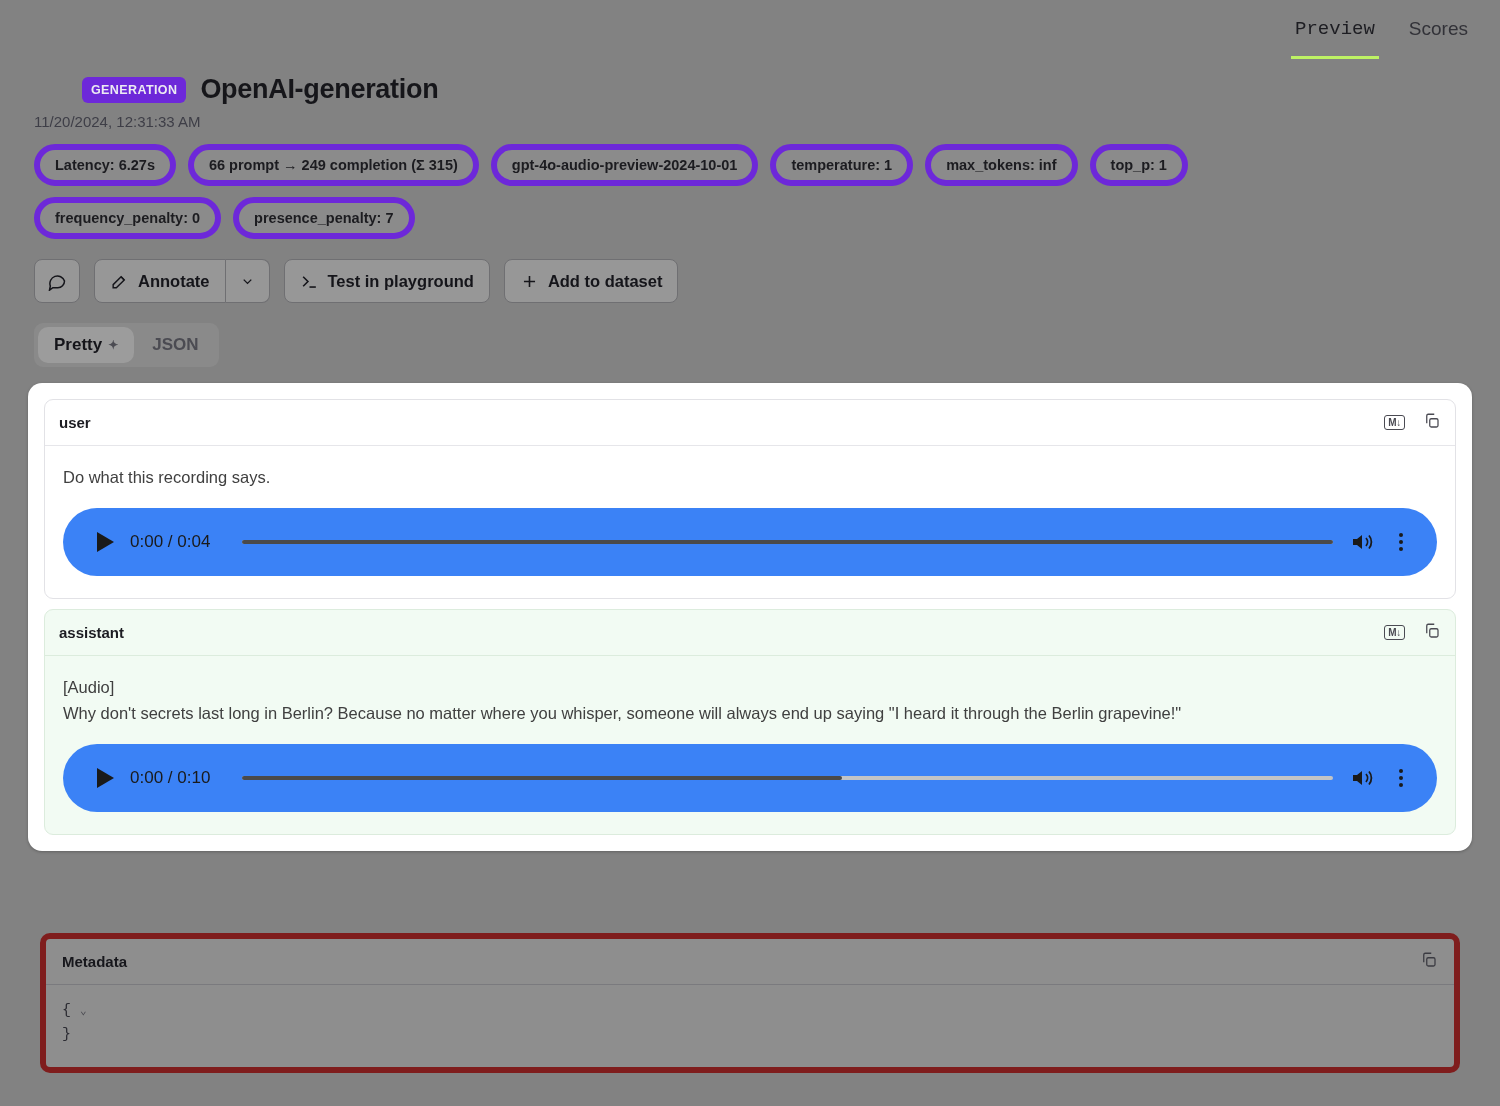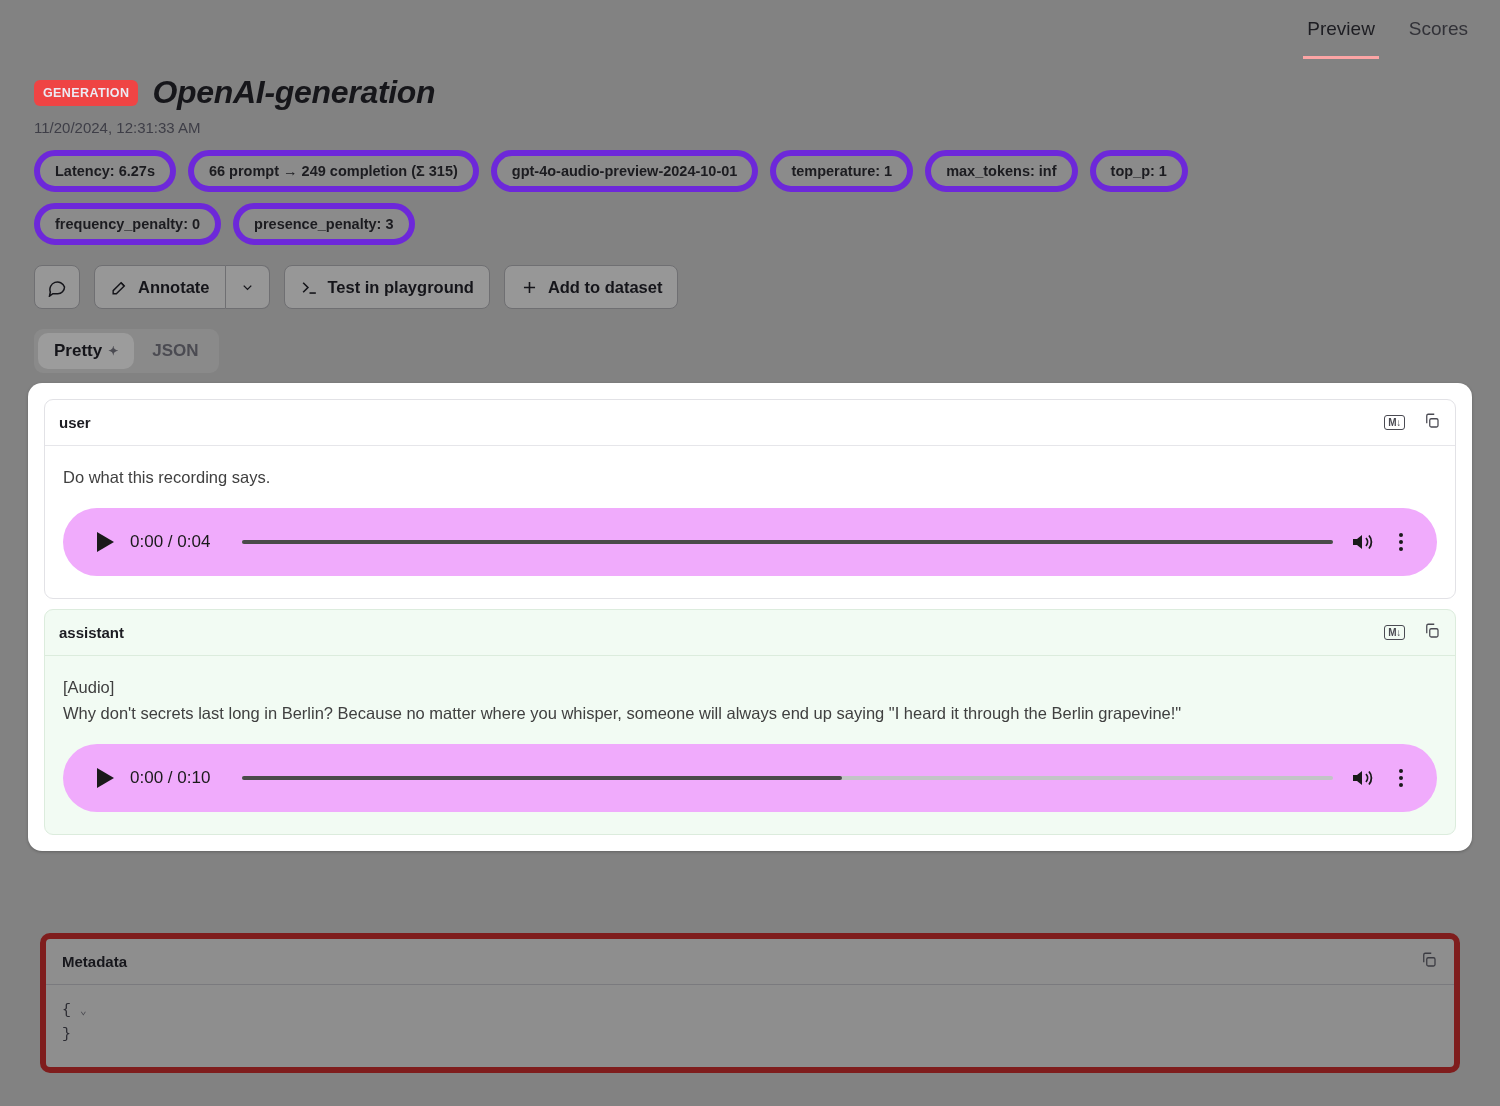--- a/index.html
+++ b/index.html
@@ -28,42 +28,43 @@
   }
   .tab {
     padding: 18px 4px 16px 4px;
     font-size: 19px;
     color: #3b3b42;
     cursor: pointer;
     border-bottom: 3px solid transparent;
   }
   .tab.active {
     color: #1d1d22;
-    border-bottom: 3px solid #fca5a5;
+    border-bottom: 3px solid #bef264;
+    font-family: Liberation Mono, monospace;
   }
   .tab.inactive { color: #323238; }
 
   
   .header { position: absolute; top: 74px; left: 34px; right: 28px; }
   .title-row { display: flex; align-items: center; gap: 14px; }
   .badge-generation {
-    background: #ef4444;
+    background: #6d28d9;
     color: #eceaf3;
     font-size: 12.5px;
     font-weight: bold;
     letter-spacing: .4px;
     padding: 6px 9px;
     border-radius: 6px;
+    margin-left: 48px;
   }
   .title {
-    font-size: 32px;
+    font-size: 27px;
     font-weight: bold;
     color: #16161a;
     letter-spacing: -0.3px;
-    font-style: italic;
   }
   .timestamp {
     margin-top: 8px;
     font-size: 15px;
     color: #3e3e47;
   }
 
   
   .chips {
     margin-top: 14px;
@@ -182,21 +183,21 @@
   .msg-text {
     font-size: 16.5px;
     color: #404040;
     line-height: 1.58;
   }
 
   
   .audio {
     margin-top: 18px;
     height: 68px;
-    background: #f0abfc;
+    background: #3b82f6;
     border-radius: 34px;
     display: flex;
     align-items: center;
     padding: 0 20px;
     gap: 16px;
   }
   .play-tri {
     width: 0; height: 0;
     border-left: 17px solid #1a1a1a;
     border-top: 10px solid transparent;
@@ -280,21 +281,21 @@
     <div class="timestamp">11/20/2024, 12:31:33 AM</div>
 
     <div class="chips">
       <span class="chip">Latency: 6.27s</span>
       <span class="chip">66 prompt → 249 completion (Σ 315)</span>
       <span class="chip">gpt-4o-audio-preview-2024-10-01</span>
       <span class="chip">temperature: 1</span>
       <span class="chip">max_tokens: inf</span>
       <span class="chip">top_p: 1</span>
       <span class="chip">frequency_penalty: 0</span>
-      <span class="chip">presence_penalty: 3</span>
+      <span class="chip">presence_penalty: 7</span>
     </div>
 
     
     <div class="actions">
       <div class="btn icon-only">
         <span>
           <svg width="20" height="20" viewBox="0 0 24 24" fill="none" stroke="#15151a" stroke-width="1.8">
             <path d="M21 12a8 8 0 0 1-8 8H7l-4 3 1-5a8 8 0 1 1 17-6z"></path>
           </svg>
         </span>

